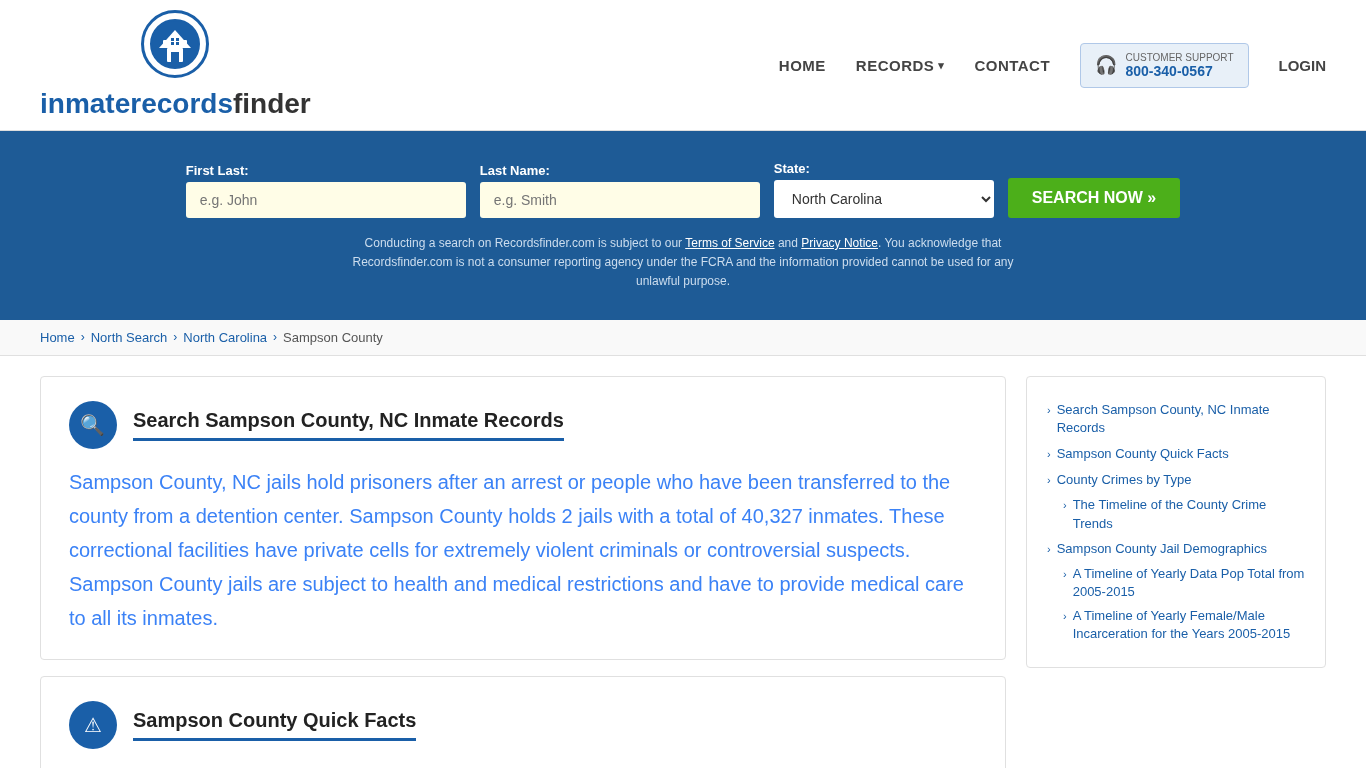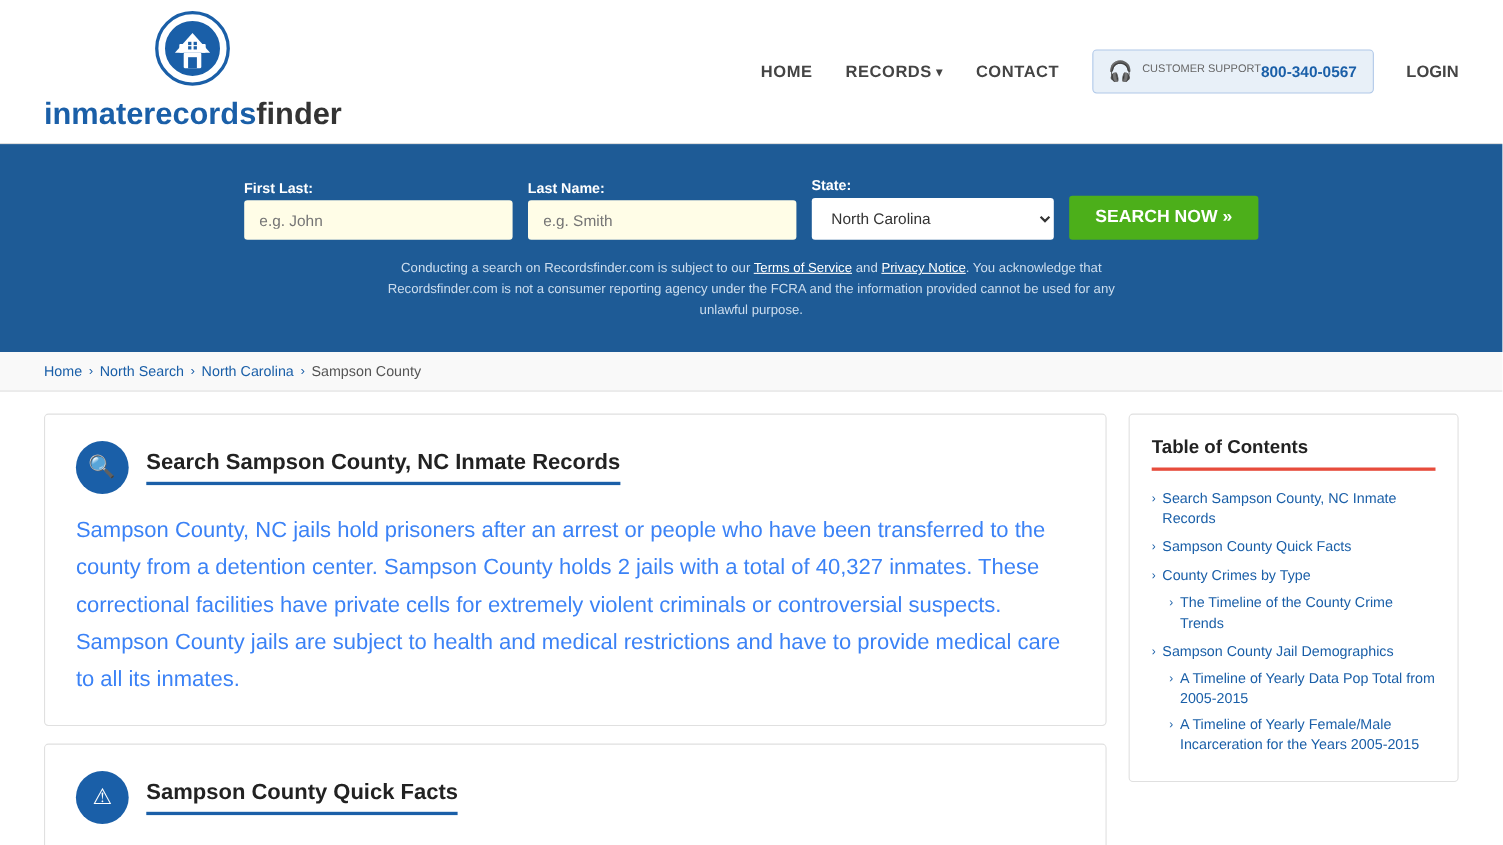--- a/index.html
+++ b/index.html
@@ -72,21 +72,21 @@
       border-radius: 4px;
       padding: 8px 14px;
       cursor: pointer;
     }
     .support-icon {
       color: #1a5fa8;
       font-size: 18px;
     }
     .support-text {
       display: flex;
-      flex-direction: row;
+      flex-direction: column;
       align-items: flex-start;
     }
     .support-label { font-size: 10px; color: #666; text-transform: uppercase; }
     .support-number { font-size: 14px; font-weight: 700; color: #1a5fa8; }
     .login-link {
       font-size: 15px;
       font-weight: 700;
       color: #444;
       text-decoration: none;
       cursor: pointer;
@@ -123,21 +123,21 @@
       color: #fff;
       font-weight: 600;
     }
     .form-input {
       padding: 10px 14px;
       border: none;
       border-radius: 3px;
       font-size: 14px;
       background: #fffde7;
       color: #999;
-      width: 244px;
+      width: 280px;
     }
     .form-input-state {
       padding: 10px 14px;
       border: none;
       border-radius: 3px;
       font-size: 14px;
       background: #fff;
       color: #333;
       width: 220px;
     }
@@ -382,21 +382,20 @@
         <div class="section-title-block">
           <h2 class="section-title">Sampson County Quick Facts</h2>
         </div>
       </div>
     </div>
 
   </div>
 
   <aside class="sidebar">
     <div class="toc-box">
-      <h3 class="toc-title">Table of Contents</h3>
       <ul class="toc-list">
 
         <li class="toc-item">
           <span class="toc-chevron">›</span>
           <a class="toc-link">Search Sampson County, NC Inmate Records</a>
         </li>
         <li class="toc-item">
           <span class="toc-chevron">›</span>
           <a class="toc-link">Sampson County Quick Facts</a>
         </li>

